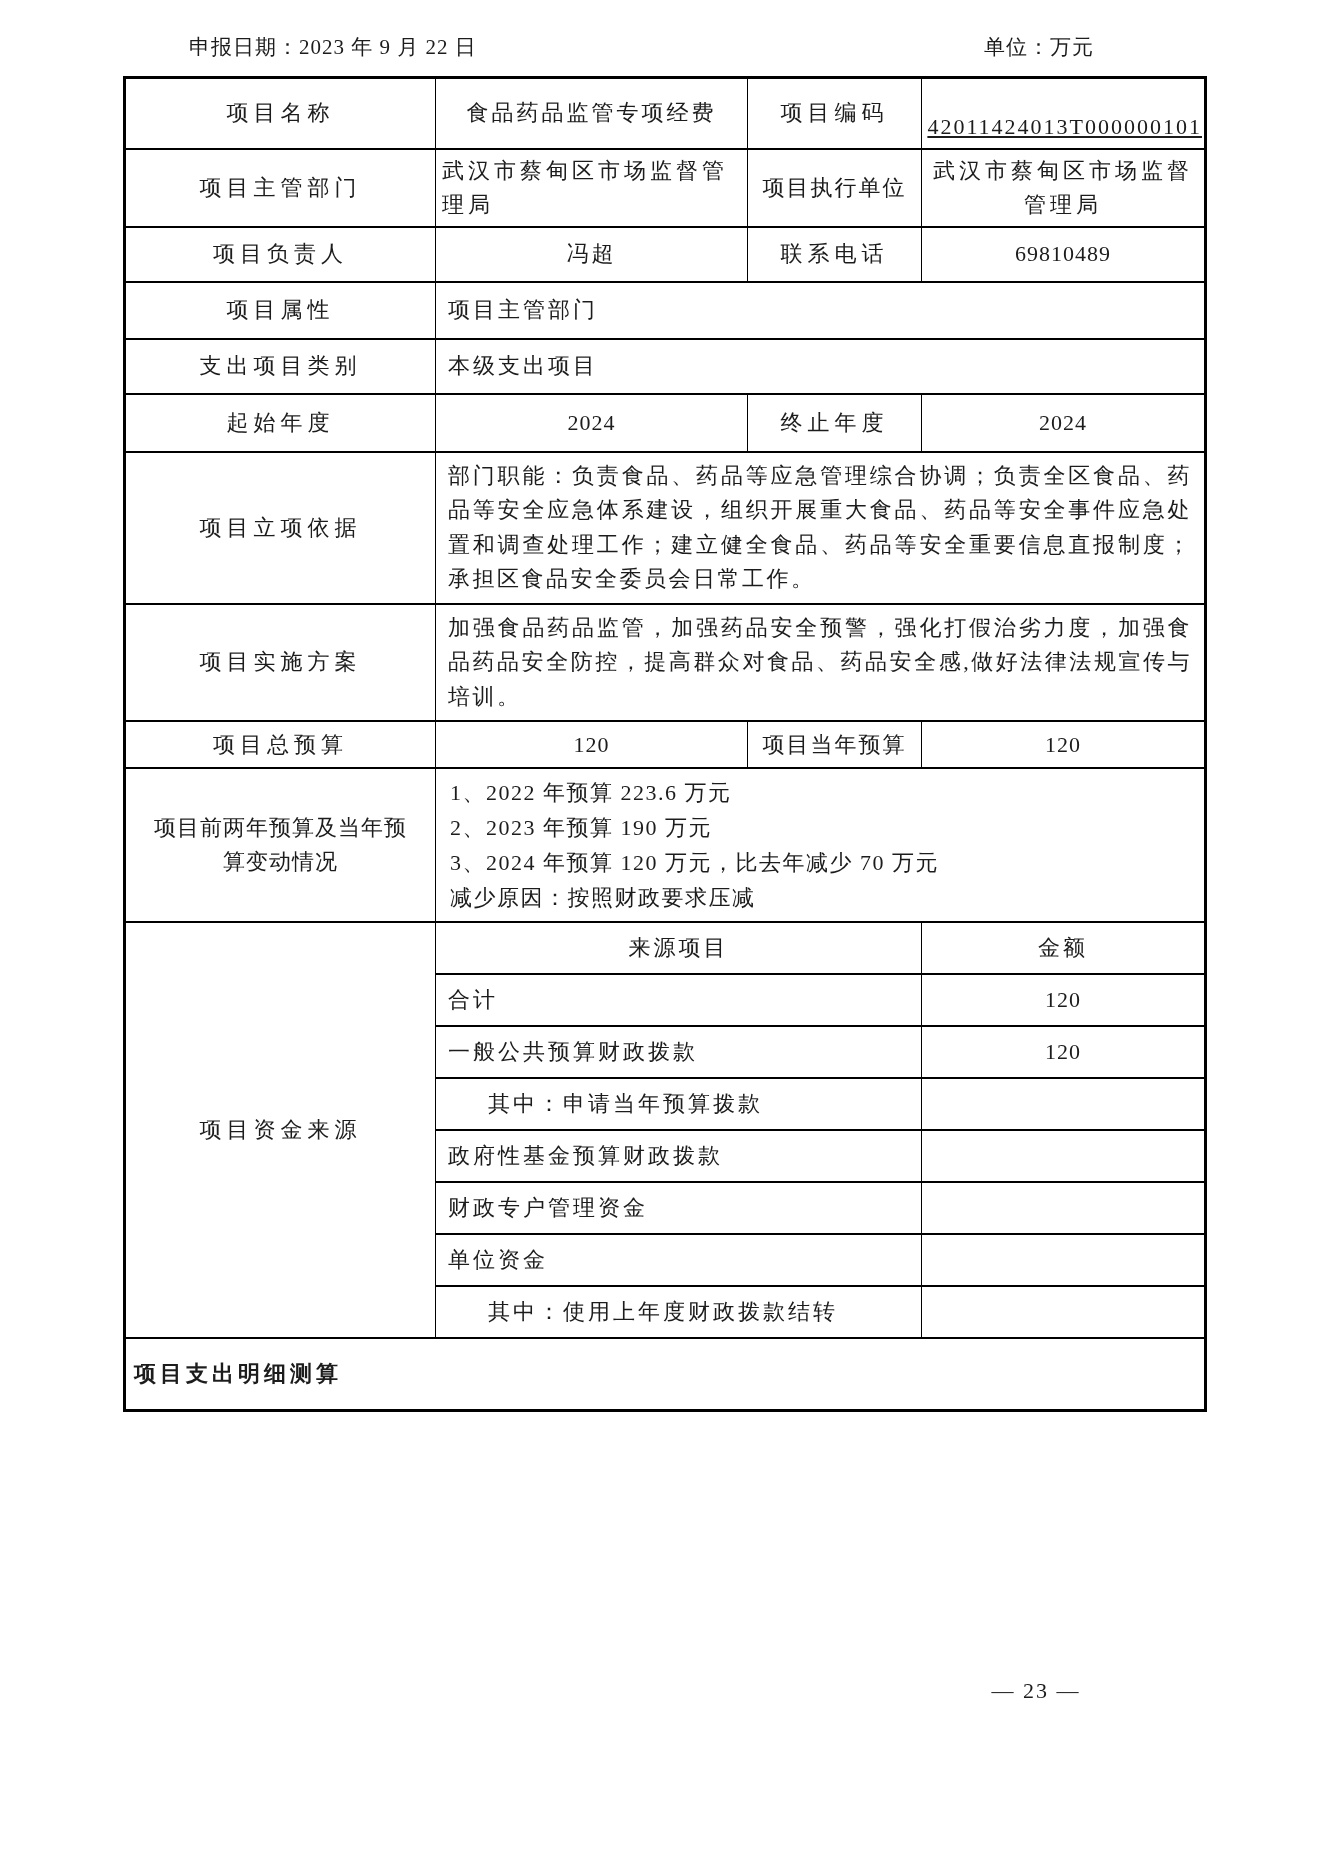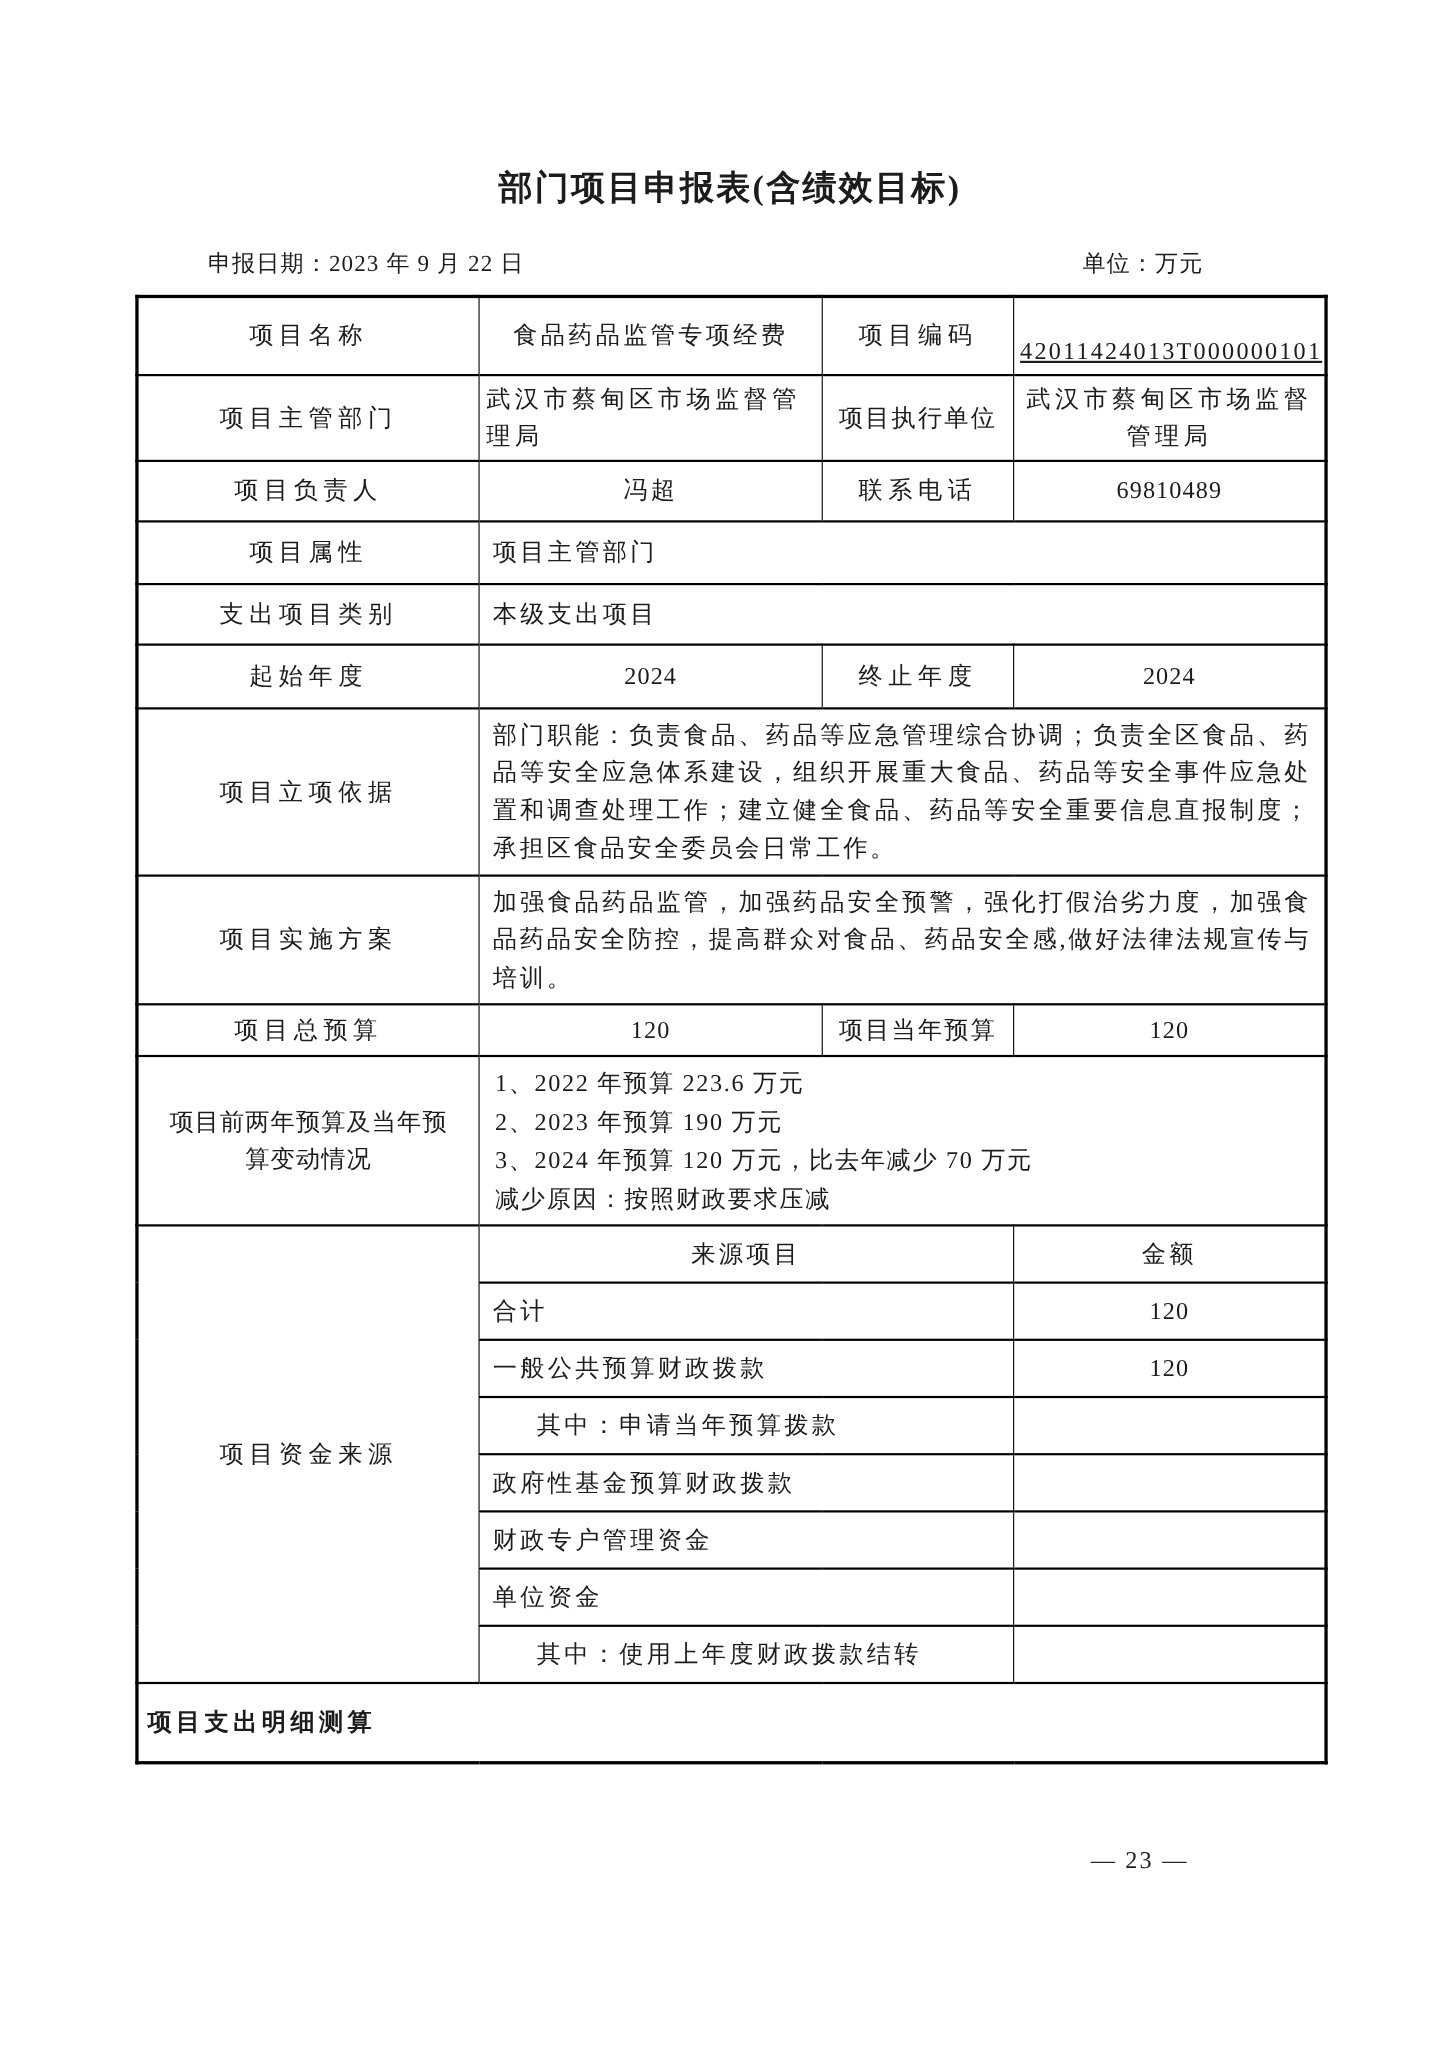--- a/index.html
+++ b/index.html
@@ -49,21 +49,20 @@
   .pageno{
     position:absolute;top:1678px;left:956px;width:160px;
     text-align:center;font-size:22px;letter-spacing:2px;
   }
 </style>
 </head>
 <body>
 
 <div class="content">
 
-  <h1 class="title">部门项目申报表(含绩效目标)</h1>
 
   <div class="meta">
     <span class="date">申报日期：2023 年 9 月 22 日</span>
     <span class="unit">单位：万元</span>
   </div>
 
   <table class="form">
     <colgroup>
       <col style="width:311px">
         <col style="width:312px">

